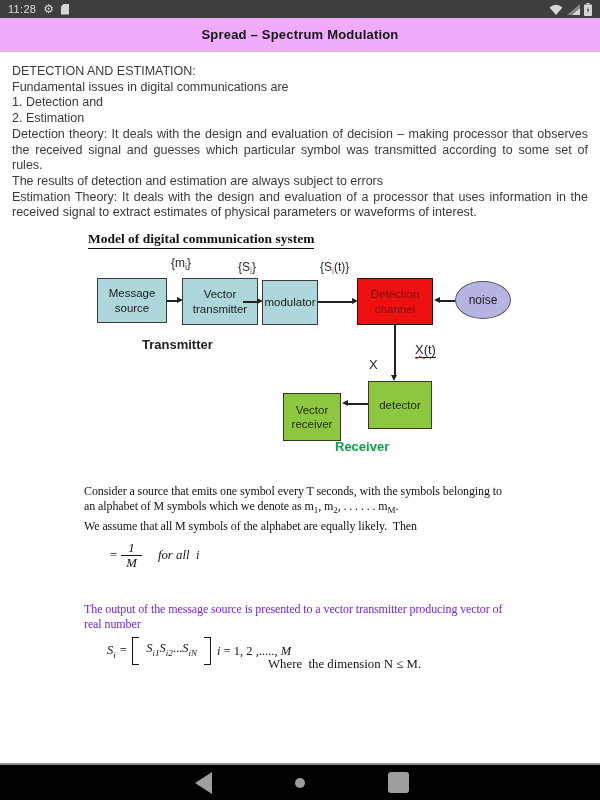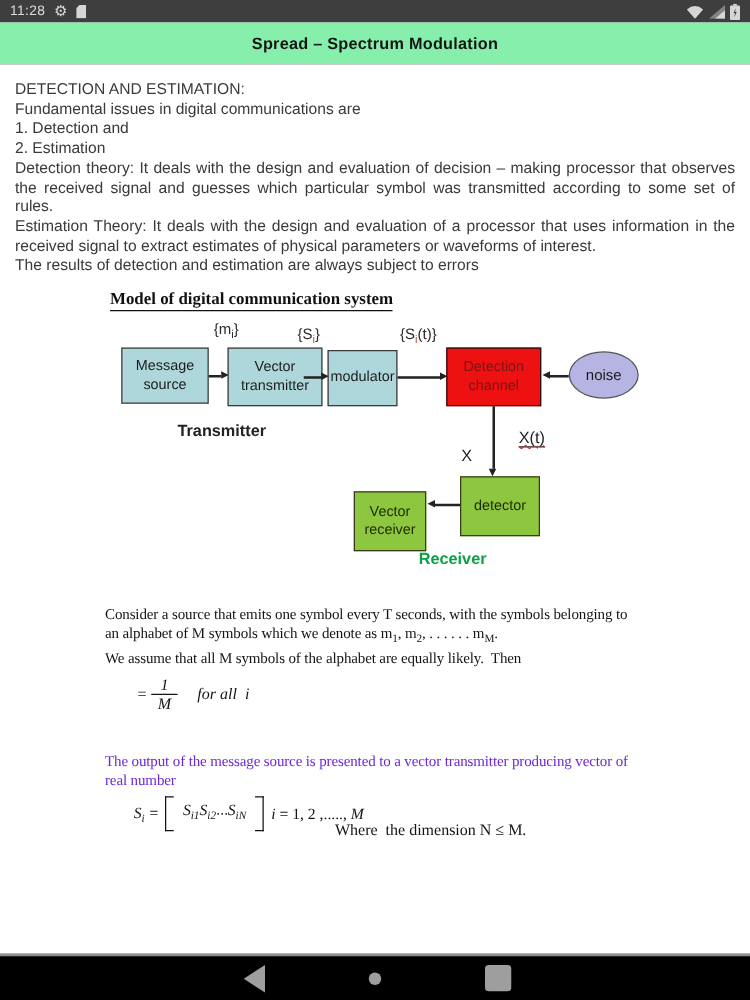--- a/index.html
+++ b/index.html
@@ -15,21 +15,21 @@
   }
   .sb-left{display:flex;align-items:center;gap:7px;}
   .sb-right{margin-left:auto;display:flex;align-items:center;gap:4px;}
   .sb-time{letter-spacing:.3px;}
   .gear{font-size:12px;line-height:12px;color:#d6d6d6;}
   .sim{width:8px;height:11px;background:#d6d6d6;
        clip-path:polygon(0 3px,3px 0,100% 0,100% 100%,0 100%);}
   
   .app-bar{
     position:absolute;top:18px;left:0;width:600px;height:34px;
-    background:#86efac;border-bottom:1px solid #c9c9c9;box-sizing:border-box;
+    background:#f0abfc;border-bottom:1px solid #c9c9c9;box-sizing:border-box;
     display:flex;align-items:center;justify-content:center;
   }
   .app-title{font-size:13px;font-weight:bold;color:#151515;letter-spacing:.2px;}
   
   .doc{position:absolute;top:52px;left:0;width:600px;height:713px;overflow:hidden;background:#fff;}
   .sans-block{
     margin:12px 12px 0 12px;font-size:12.5px;line-height:15.7px;color:#3a3a3a;
   }
   .sans-block p{margin:0;text-align:justify;}
   
@@ -151,22 +151,22 @@
 </div>
 
 <div class="doc">
 
   <div class="sans-block">
     <p>DETECTION AND ESTIMATION:</p>
     <p>Fundamental issues in digital communications are</p>
     <p>1. Detection and</p>
     <p>2. Estimation</p>
     <p>Detection theory: It deals with the design and evaluation of decision – making processor that observes the received signal and guesses which particular symbol was transmitted according to some set of rules.</p>
+    <p>The results of detection and estimation are always subject to errors</p>
     <p>Estimation Theory: It deals with the design and evaluation of a processor that uses information in the received signal to extract estimates of physical parameters or waveforms of interest.</p>
-    <p>The results of detection and estimation are always subject to errors</p>
   </div>
 
   <div class="diagram">
     <span class="dg-title">Model of digital communication system</span>
 
     <span class="sig-label" style="left:171px;top:31px;">{m<sub>i</sub>}</span>
     <span class="sig-label" style="left:238px;top:35px;">{S<sub class="rsub">i</sub>}</span>
     <span class="sig-label" style="left:320px;top:35px;">{S<sub class="rsub">i</sub>(t)}</span>
 
     <div class="dbox" style="left:97px;top:53px;width:70px;height:45px;">Message source</div>

